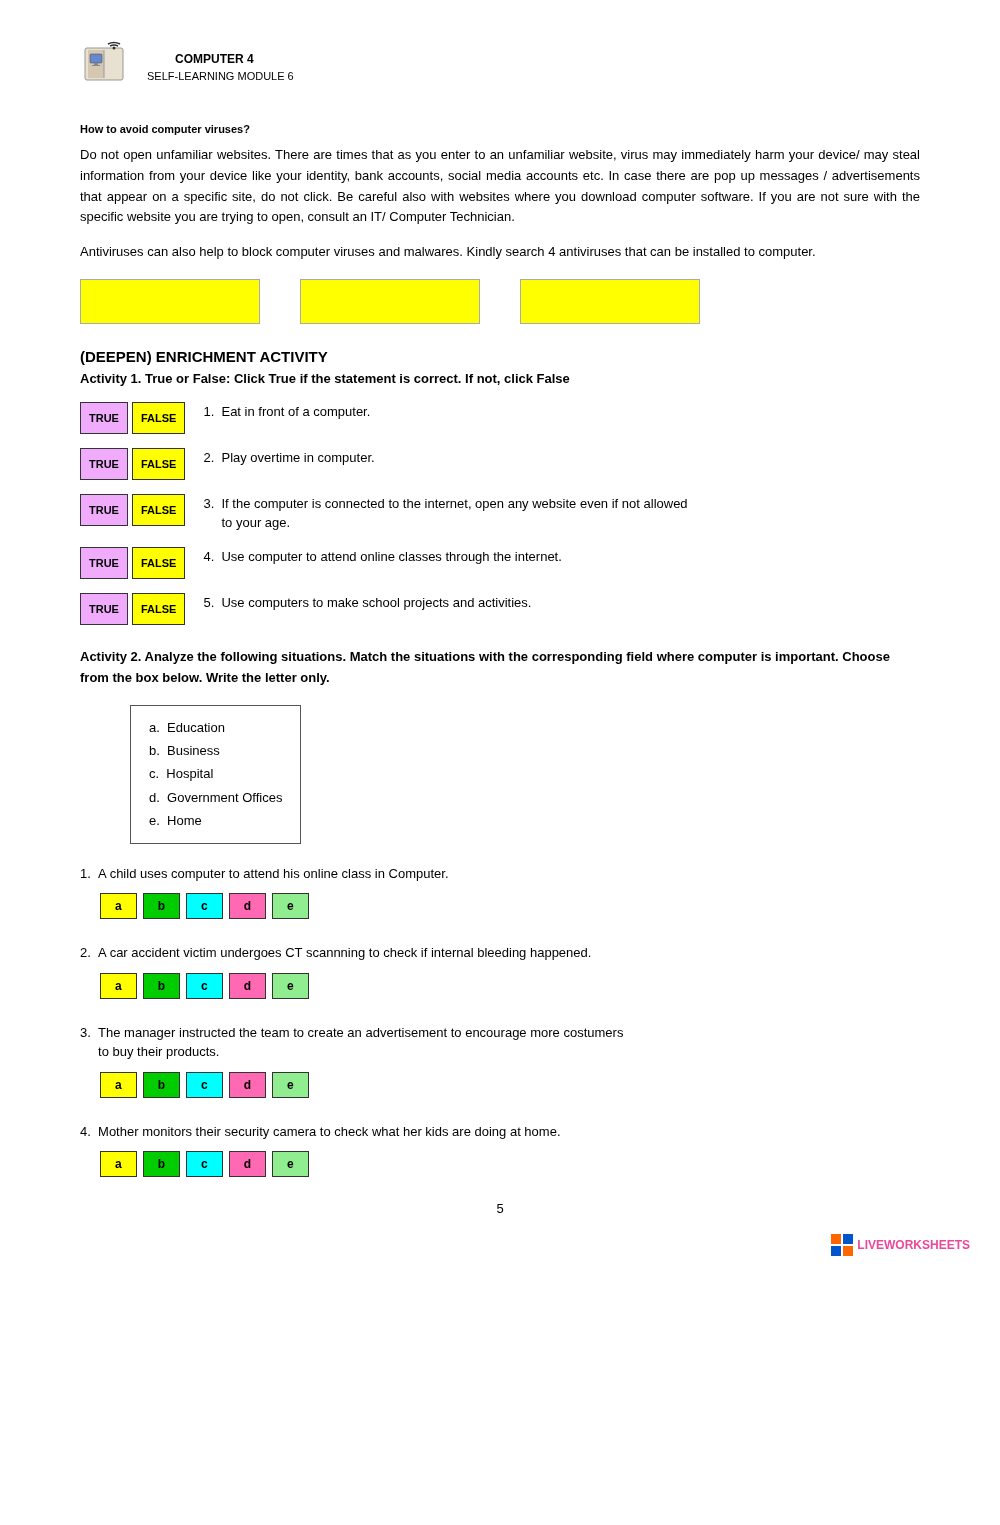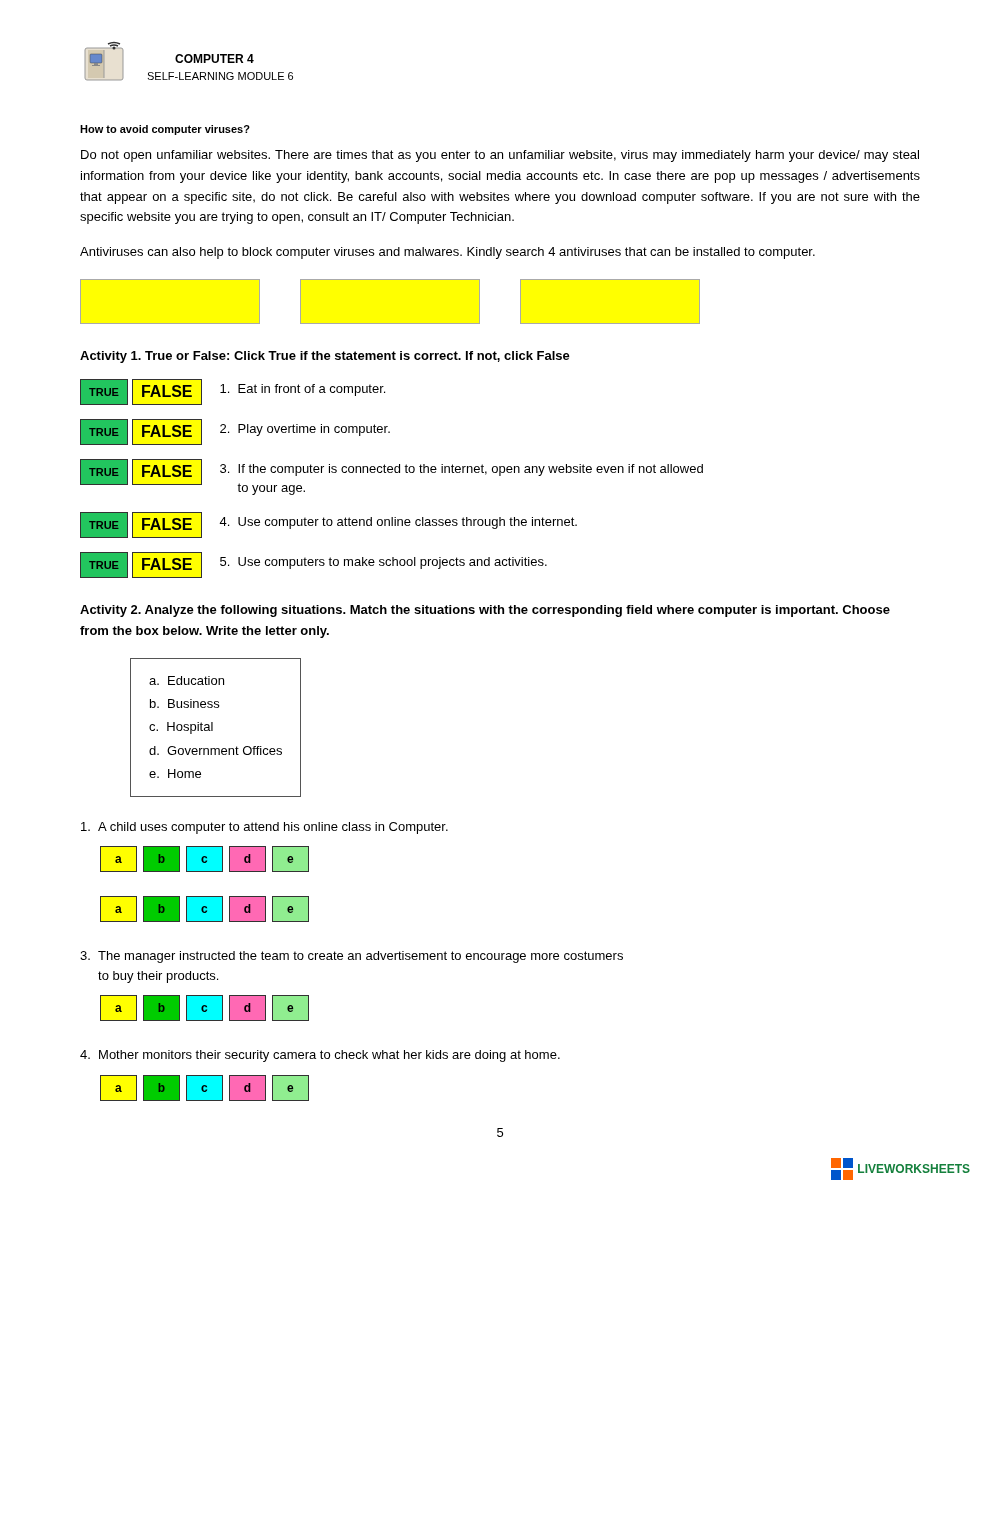--- a/index.html
+++ b/index.html
@@ -73,36 +73,36 @@
       align-items: flex-start;
       margin-bottom: 14px;
     }
     .tf-buttons {
       display: flex;
       gap: 4px;
       margin-right: 18px;
       flex-shrink: 0;
     }
     .btn-true {
-      background: #22c55e;
+      background: #f0abfc;
       border: 1px solid #333;
       color: #000;
       font-weight: bold;
       font-size: 11px;
       padding: 3px 8px;
       cursor: pointer;
       min-width: 42px;
     }
     .btn-false {
       background: #ffff00;
       border: 1px solid #333;
       color: #000;
       font-weight: bold;
-      font-size: 16px;
-      padding: 3px 8px;
+      font-size: 11px;
+      padding: 9px 8px;
       cursor: pointer;
       min-width: 42px;
     }
     .tf-text {
       font-size: 13px;
       line-height: 1.5;
     }
     .activity2-heading {
       font-weight: bold;
       font-size: 13px;
@@ -150,21 +150,21 @@
       align-items: center;
       gap: 4px;
     }
     .lw-icon {
       display: flex;
       gap: 2px;
     }
     .lw-text {
       font-weight: bold;
       font-size: 12px;
-      color: #15803d;
+      color: #ec4899;
     }
   </style>
 </head>
 <body>
 
 <div class="page">
   
   <div class="header">
     <div class="logo-icon">
       <svg width="55" height="55" viewBox="0 0 55 55">
@@ -195,20 +195,21 @@
   <div class="body-text">Antiviruses can also help to block computer viruses and malwares. Kindly search 4 antiviruses that can be installed to computer.</div>
 
   
   <div class="antivirus-boxes">
     <div class="antivirus-box"></div>
     <div class="antivirus-box"></div>
     <div class="antivirus-box"></div>
   </div>
 
   
+  <div class="enrichment-title">(DEEPEN) ENRICHMENT ACTIVITY</div>
 
   
   <div class="activity-heading">Activity 1. True or False: Click True if the statement is correct. If not, click False</div>
 
   
   <div>
 
     <div class="tf-row">
       <div class="tf-buttons">
         <button class="btn-true">TRUE</button>
@@ -271,20 +272,21 @@
       <button class="btn-a">a</button>
       <button class="btn-b">b</button>
       <button class="btn-c">c</button>
       <button class="btn-d">d</button>
       <button class="btn-e">e</button>
     </div>
   </div>
 
   
   <div class="situation-item">
+    <div class="situation-text">2.&nbsp;&nbsp;A car accident victim undergoes CT scannning to check if internal bleeding happened.</div>
     <div class="answer-buttons">
       <button class="btn-a">a</button>
       <button class="btn-b">b</button>
       <button class="btn-c">c</button>
       <button class="btn-d">d</button>
       <button class="btn-e">e</button>
     </div>
   </div>
 
   

